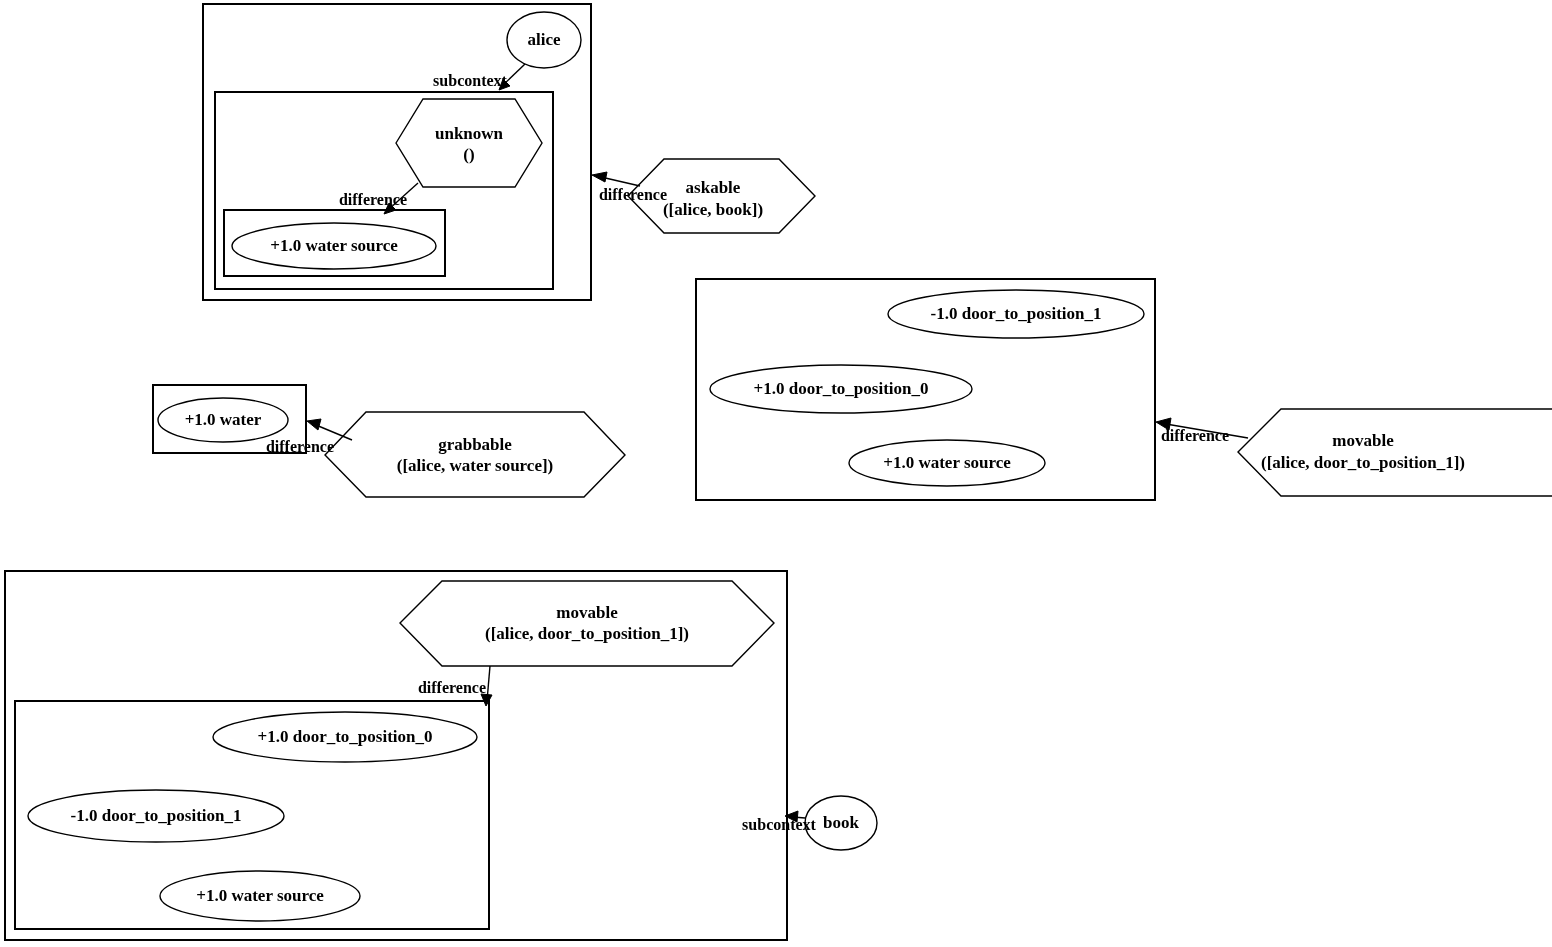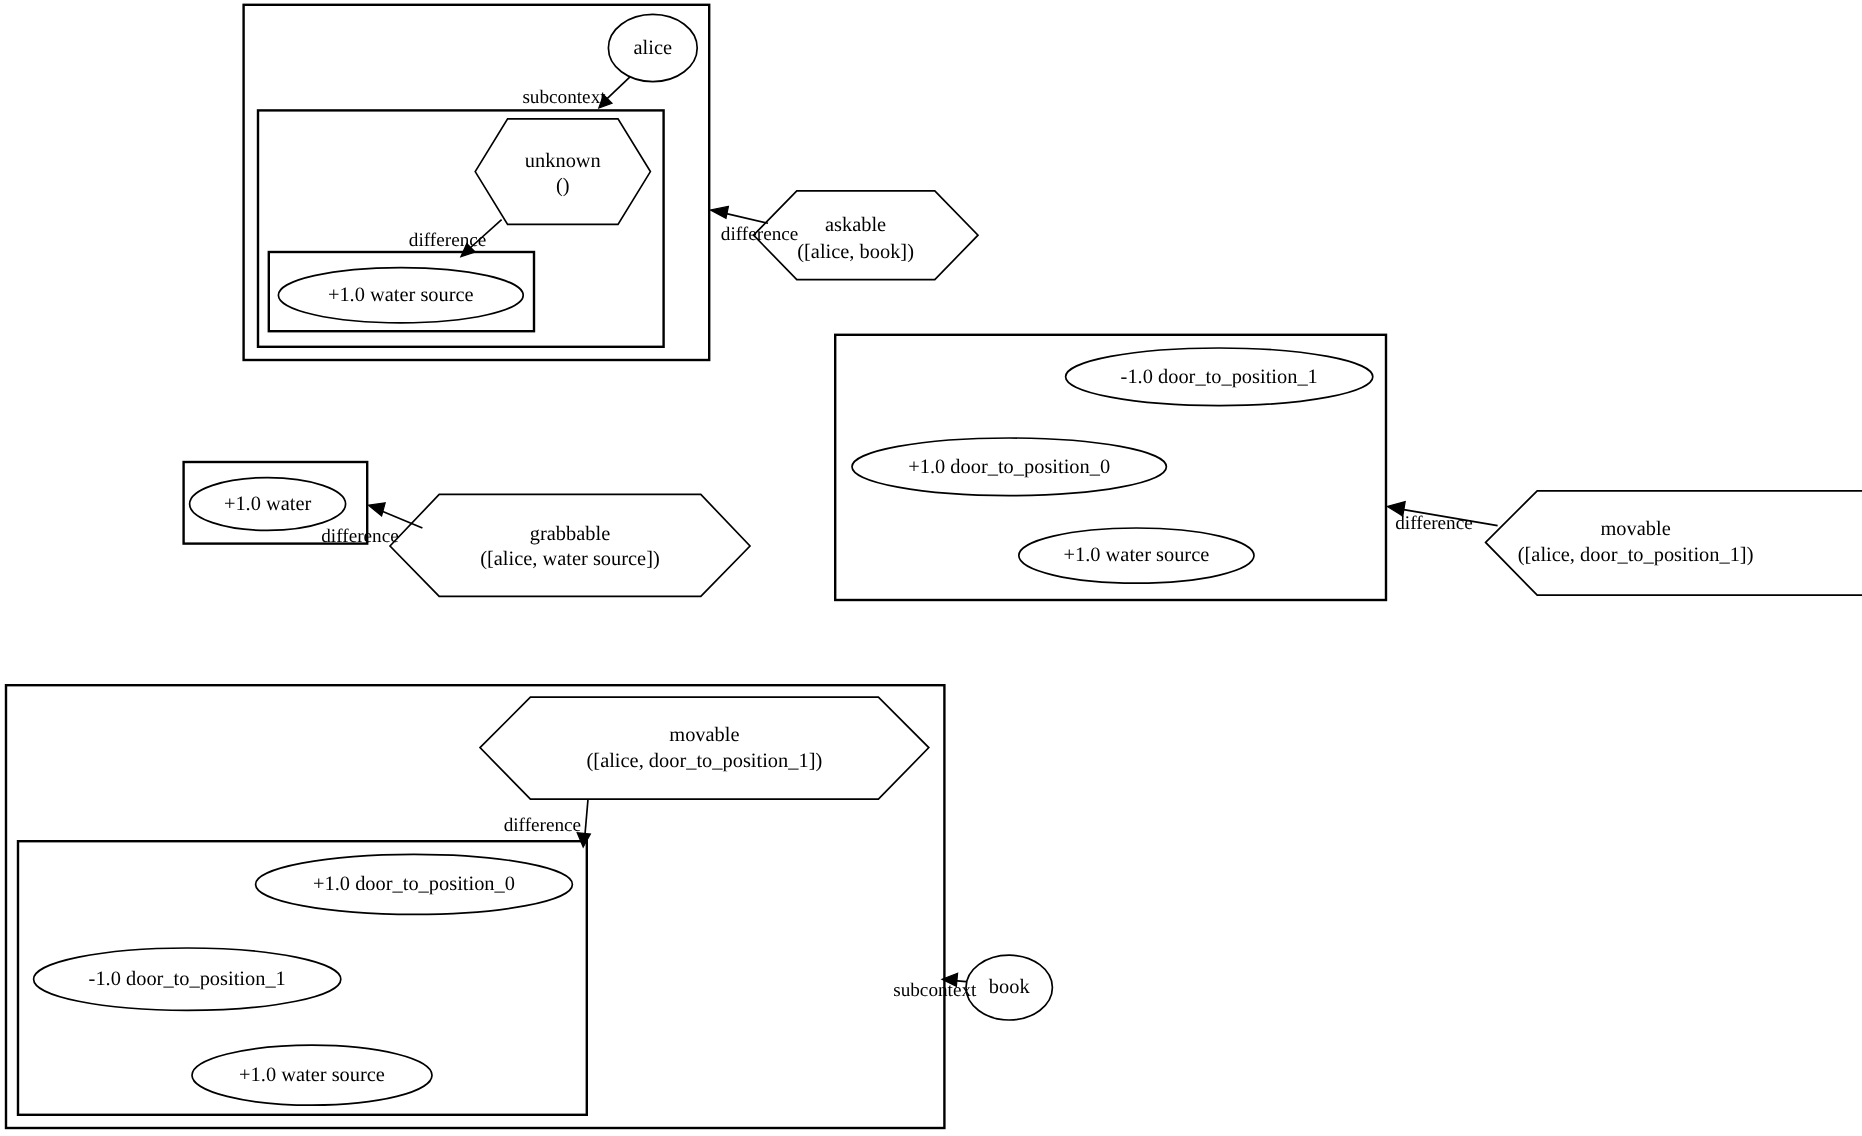--- a/index.html
+++ b/index.html
@@ -10,20 +10,21 @@
   body {
     width: 1552px;
     height: 947px;
     font-family: "Liberation Serif", "DejaVu Serif", serif;
     overflow: hidden;
   }
   #graph-root {
     position: relative;
     width: 1552px;
     height: 947px;
+    font-weight: bold;
   }
   svg#graph-svg {
     display: block;
     width: 1552px;
     height: 947px;
   }
   .cluster-box {
     fill: none;
     stroke: #000000;
     stroke-width: 2;

